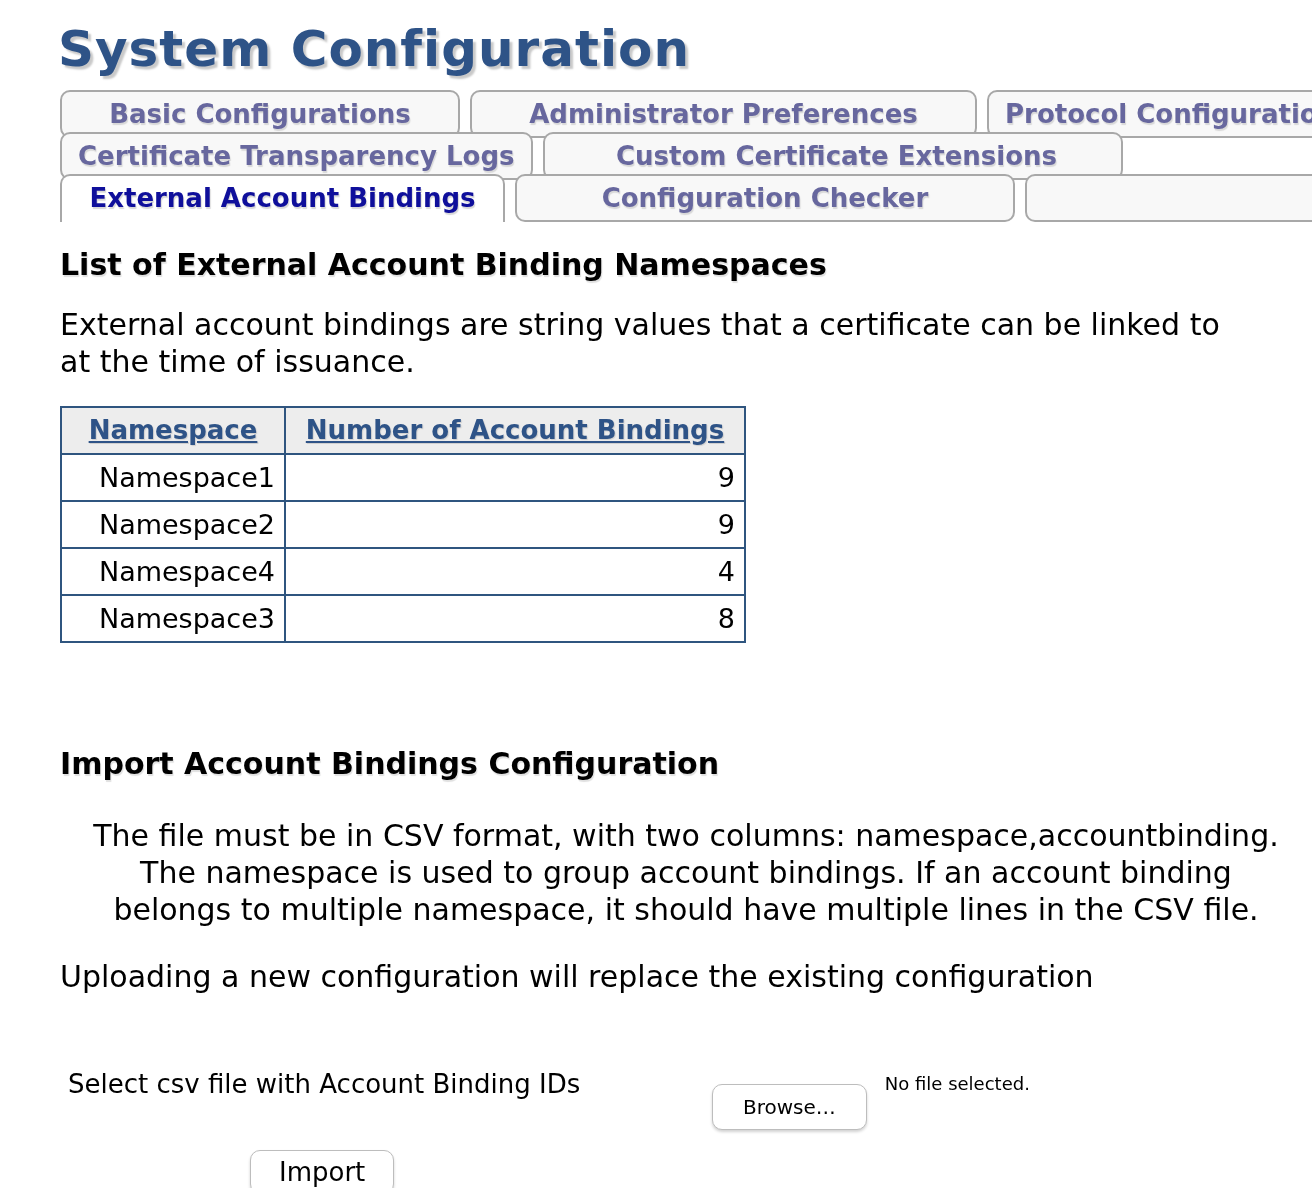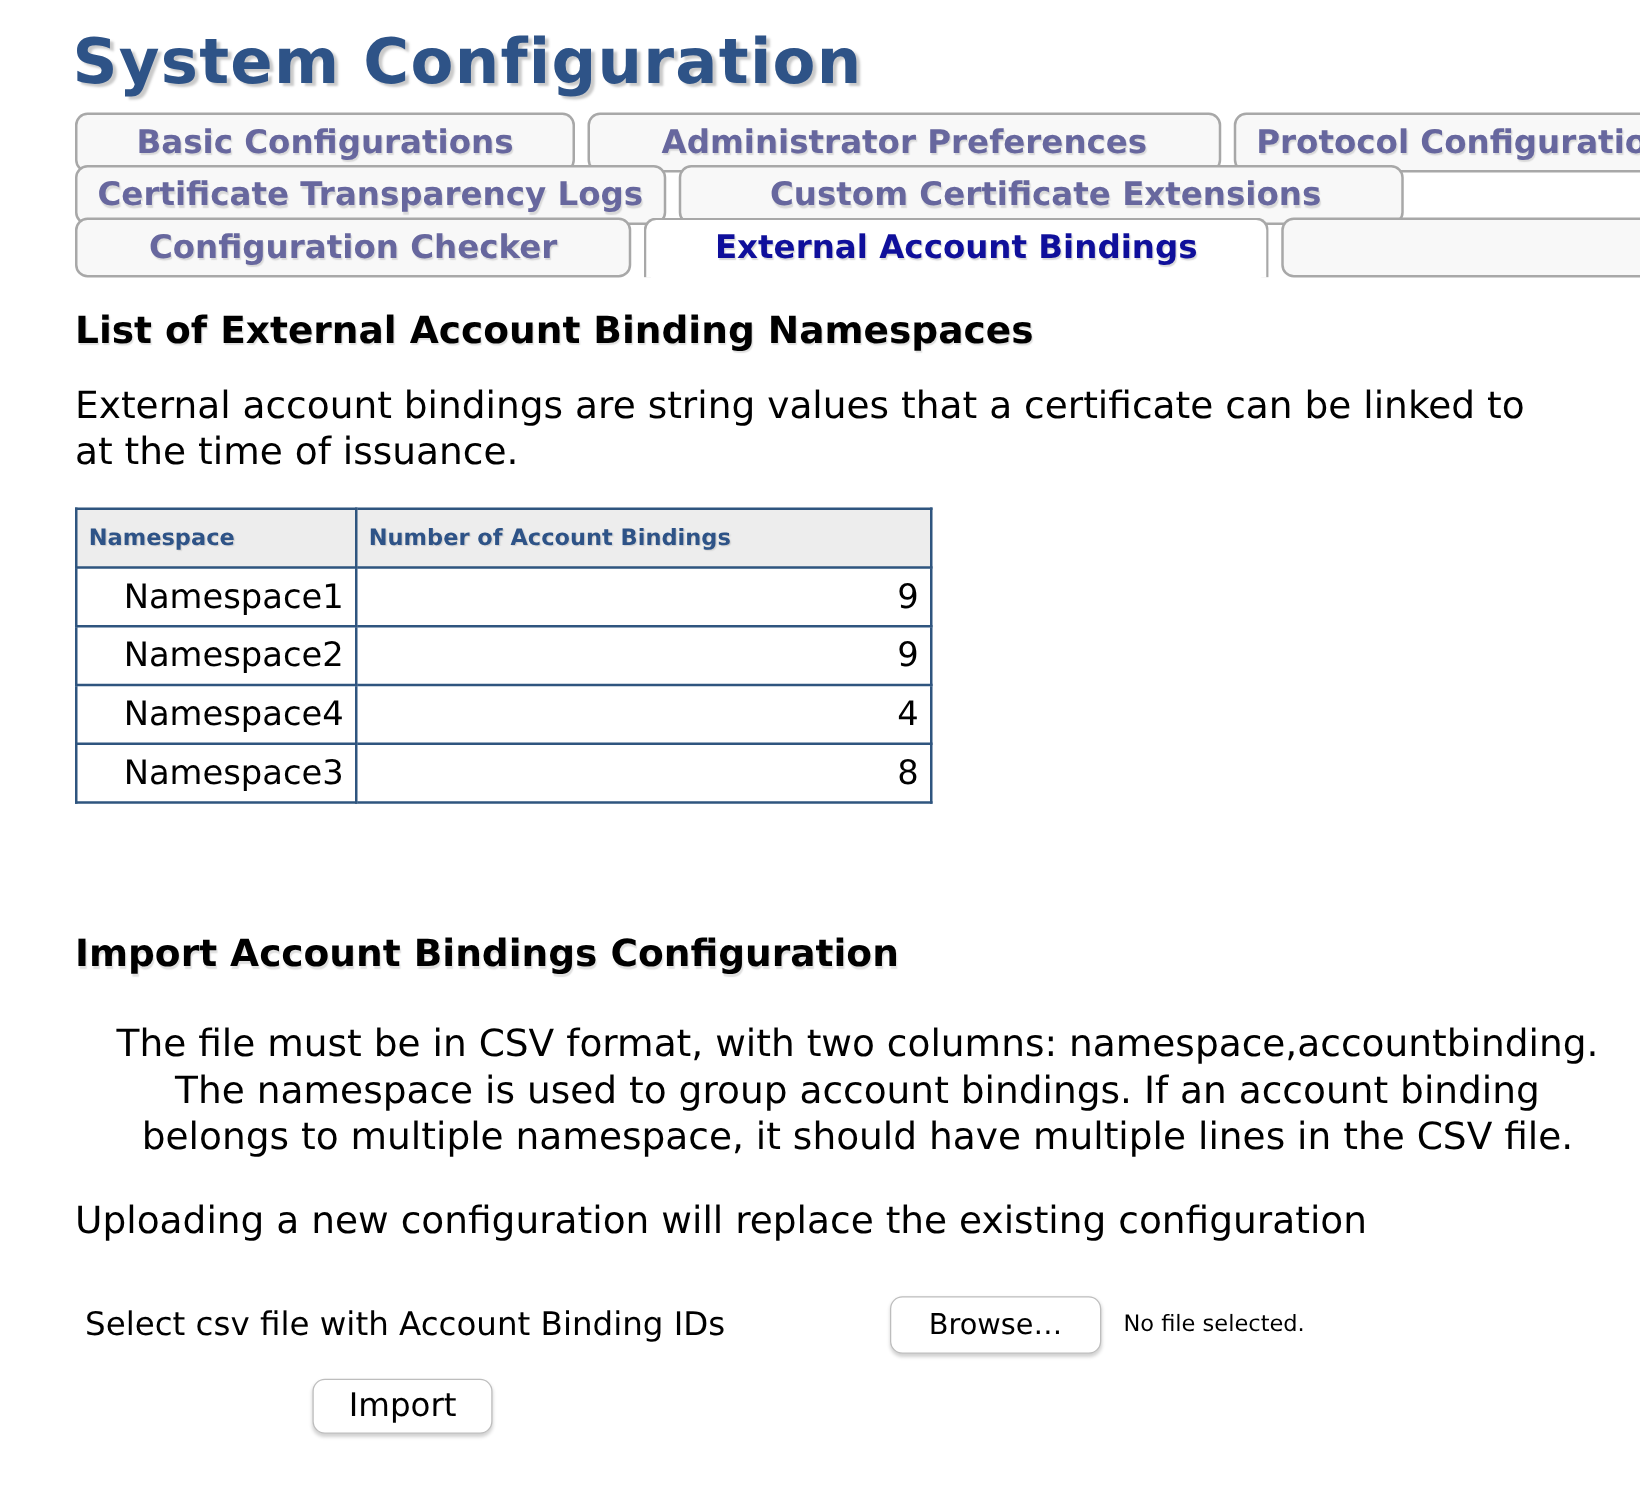--- a/index.html
+++ b/index.html
@@ -77,22 +77,23 @@
     width:686px;
   }
   table.ns-table th,
   table.ns-table td{
     border:2px solid var(--table-border,#2F557F);
     padding:5px 9px;
   }
   table.ns-table th{
     background:var(--table-header-bg,#EDEDED);
     color:var(--title-blue,#2E5387);
-    font-size:18px;line-height:35px;font-weight:bold;text-align:left;
+    font-size:26px;line-height:35px;font-weight:bold;text-align:center;
     text-shadow:1px 1px 1px #cfcfcf;
+    text-decoration:underline;
   }
   table.ns-table td{
     font-size:27px;line-height:35px;background:#fff;
   }
   table.ns-table td.col-namespace{width:224px;text-align:right;}
   table.ns-table td.col-count{text-align:right;}
   
   .file-row{
     margin:42px 0 0 68px;
     display:flex;align-items:center;
@@ -104,21 +105,21 @@
   button.ui-button{
     font-family:"DejaVu Sans","Liberation Sans",sans-serif;
     background:#fff;
     border:1px solid #bdbdbd;
     border-radius:10px;
     box-shadow:0 2px 3px rgba(0,0,0,0.18);
     color:#000;
     cursor:pointer;
   }
   button.browse-button{
-    font-size:23px;line-height:28px;padding:8px 30px;
+    font-size:20px;line-height:28px;padding:8px 30px;margin-top:47px;
   }
   .file-status{
     margin-left:18px;
     font-size:18px;line-height:34px;
   }
   button.import-button{
     margin:20px 0 0 250px;
     font-size:26px;line-height:30px;padding:6px 28px;
   }
 </style>
@@ -131,22 +132,22 @@
   <div class="tab-row tab-row-1">
     <div class="tab">Basic Configurations</div>
     <div class="tab">Administrator Preferences</div>
     <div class="tab">Protocol Configuration</div>
   </div>
   <div class="tab-row tab-row-2">
     <div class="tab">Certificate Transparency Logs</div>
     <div class="tab">Custom Certificate Extensions</div>
   </div>
   <div class="tab-row tab-row-3">
+    <div class="tab active">External Account Bindings</div>
     <div class="tab">Configuration Checker</div>
-    <div class="tab active">External Account Bindings</div>
     <div class="tab"></div>
   </div>
 </nav>
 
 <main>
 
   <h2 class="section-heading">List of External Account Binding Namespaces</h2>
 
   <p class="para">
     <span>External account bindings are string values that a certificate can be linked to</span><br>

